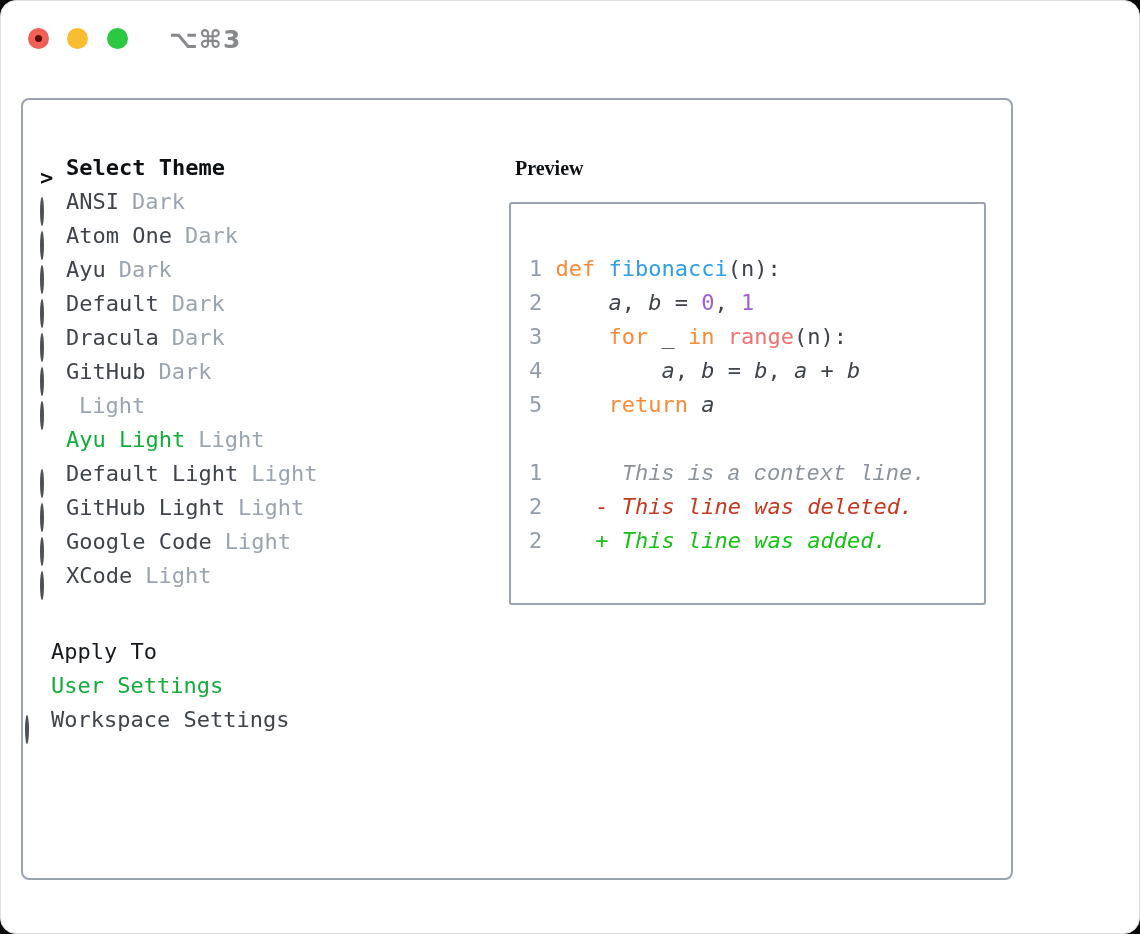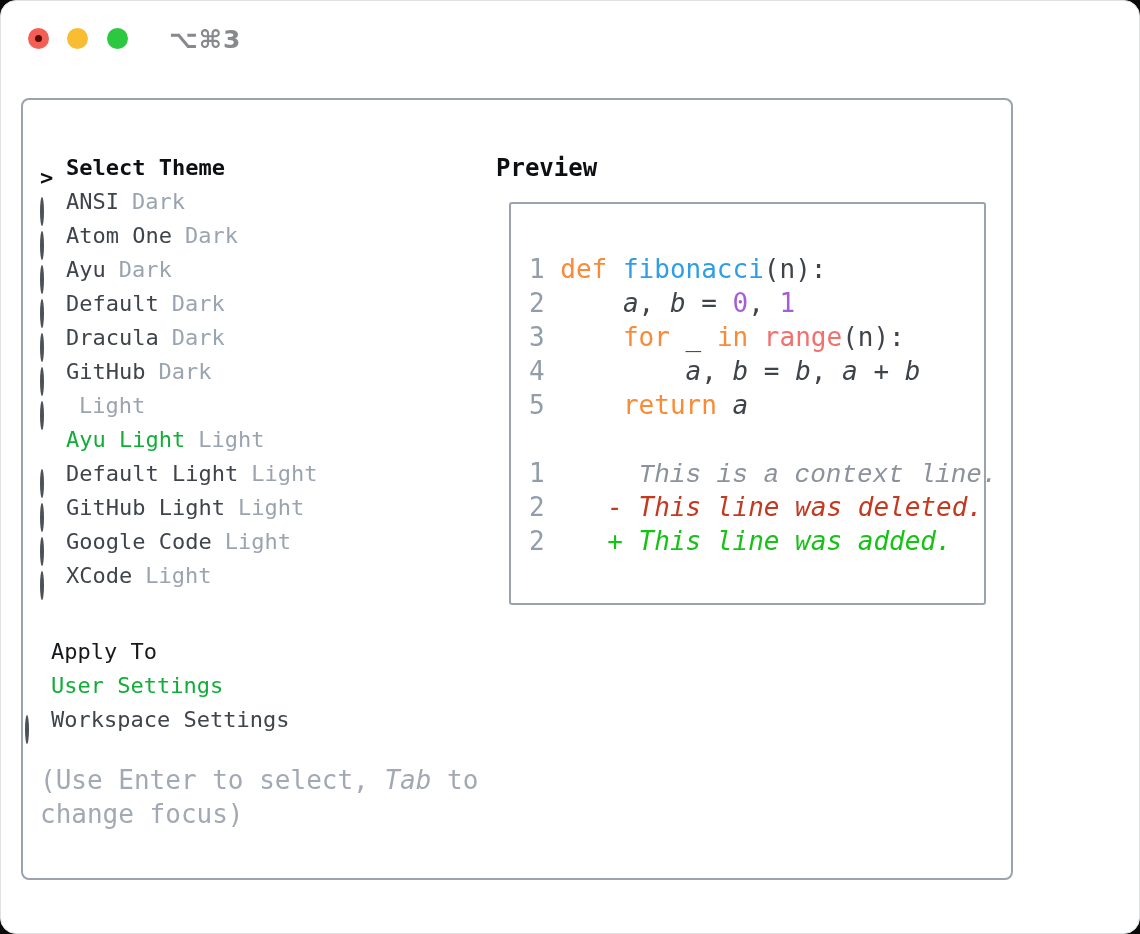--- a/index.html
+++ b/index.html
@@ -31,26 +31,26 @@
   .prefix{color:var(--header-text,#0d1013);font-weight:bold;font-size:22px;}
   .hdr{font-weight:bold;color:var(--header-text,#0d1013);}
   .name{color:var(--item-text,#3f444b);}
   .name.sel{color:var(--accent-green,#12ad38);}
   .variant{color:var(--variant-gray,#9aa4b0);margin-left:13px;}
   #theme-list{position:absolute;left:17px;top:51px;}
   #apply-block{position:absolute;left:2px;top:527px;margin-top:8px;}
   #apply-block .label-row{padding-left:26px;color:#16191d;}
   #hint-block{position:absolute;left:17px;top:663px;}
   
-  .preview-title{position:absolute;left:473px;top:51px;height:34px;line-height:34px;
-    font-size:24px;font-weight:bold;color:var(--header-text,#0d1013);}
+  .preview-title{position:absolute;left:492px;top:51px;height:34px;line-height:34px;
+    font-size:20px;font-weight:bold;color:var(--header-text,#0d1013);font-family:Liberation Serif, serif;}
   .preview-box{position:absolute;left:486px;top:102px;width:477px;height:403px;
     border:2px solid var(--border-gray,#9aa3ae);border-radius:3px;box-sizing:border-box;}
   #code{position:absolute;left:18px;top:48px;}
-  .code-line{height:34px;line-height:34px;font-size:26px;white-space:pre;color:var(--code-text,#3f444b);}
+  .code-line{height:34px;line-height:34px;font-size:22px;white-space:pre;color:var(--code-text,#3f444b);}
   .tok-ln{color:var(--line-number,#939daa);}
   .tok-pl{color:var(--code-text,#3f444b);}
   .tok-kw{color:var(--keyword-orange,#fa8a36);}
   .tok-fn{color:var(--function-blue,#2f9ee6);}
   .tok-num{color:var(--number-purple,#a55fd4);}
   .tok-call{color:var(--call-coral,#f2706d);}
   .tok-var{color:var(--code-text,#3f444b);font-style:italic;}
   .tok-ctx{color:var(--context-gray,#8b929b);font-style:italic;font-family:Liberation Mono, monospace;}
   .tok-del{color:var(--deleted-red,#c43a20);font-style:italic;}
   .tok-add{color:var(--added-green,#16c216);font-style:italic;}
@@ -92,25 +92,20 @@
 
     <div id="apply-block">
       <div class="row label-row">
         <span>Apply To</span>
       </div>
 
     <div class="row"><span class="bullet"><span class="fill"></span></span><span class="name sel">User Settings</span></div>
         <div class="row"><span class="bullet"><span class="ring"></span></span><span class="name">Workspace Settings</span></div>
       </div>
 
-    <div id="hint-block">
-
-    <div class="code-line"><span class="tok-hint">(Use </span><span class="tok-hint">Enter</span><span class="tok-hint"> to select, </span><span class="tok-hinti">Tab</span><span class="tok-hint"> to</span></div>
-        <div class="code-line"><span class="tok-hint">change focus)</span></div>
-      </div>
 
     <div class="preview-title">Preview</div>
     <div class="preview-box">
       <div id="code">
 
       <div class="code-line"><span class="tok-ln">1</span><span class="tok-pl"> </span><span class="tok-kw">def</span><span class="tok-pl"> </span><span class="tok-fn">fibonacci</span><span class="tok-pl">(n):</span></div>
           <div class="code-line"><span class="tok-ln">2</span><span class="tok-pl">     </span><span class="tok-var">a</span><span class="tok-pl">, </span><span class="tok-var">b</span><span class="tok-pl"> = </span><span class="tok-num">0</span><span class="tok-pl">, </span><span class="tok-num">1</span></div>
           <div class="code-line"><span class="tok-ln">3</span><span class="tok-pl">     </span><span class="tok-kw">for</span><span class="tok-pl"> _ </span><span class="tok-kw">in</span><span class="tok-pl"> </span><span class="tok-call">range</span><span class="tok-pl">(n):</span></div>
           <div class="code-line"><span class="tok-ln">4</span><span class="tok-pl">         </span><span class="tok-var">a</span><span class="tok-pl">, </span><span class="tok-var">b</span><span class="tok-pl"> = </span><span class="tok-var">b</span><span class="tok-pl">, </span><span class="tok-var">a</span><span class="tok-pl"> + </span><span class="tok-var">b</span></div>
           <div class="code-line"><span class="tok-ln">5</span><span class="tok-pl">     </span><span class="tok-kw">return</span><span class="tok-pl"> </span><span class="tok-var">a</span></div>

